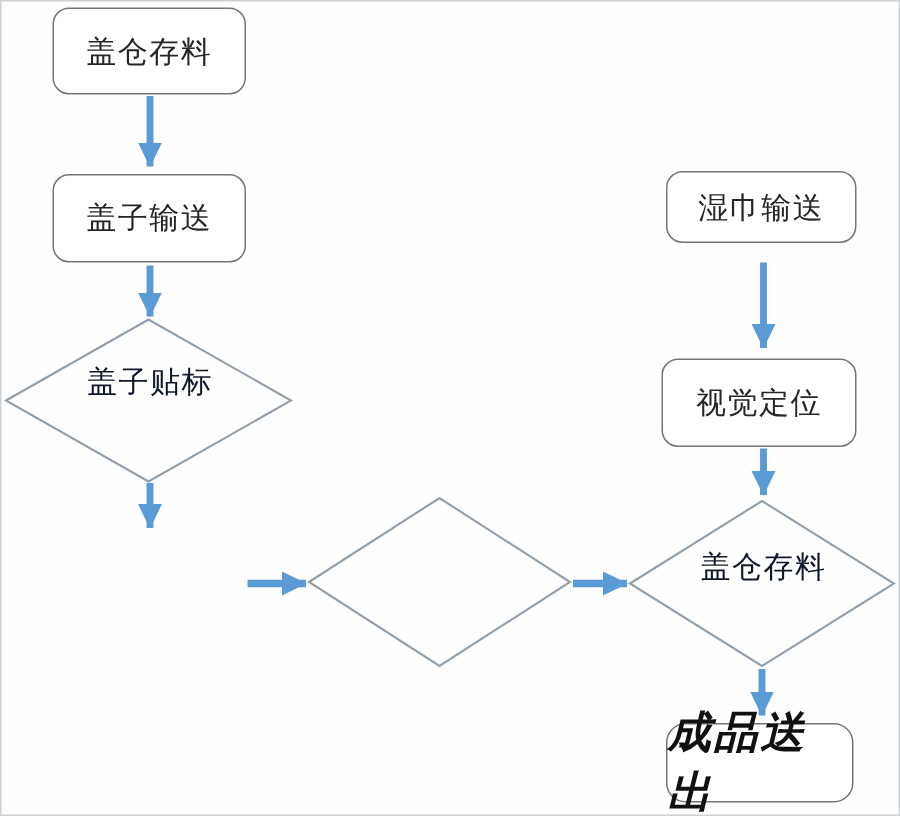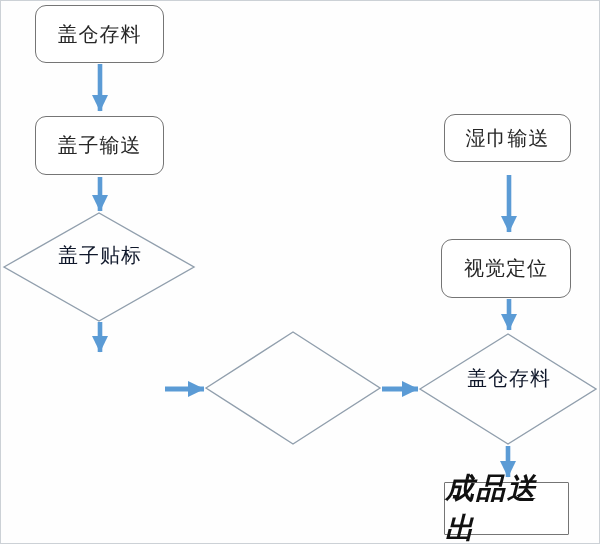--- a/index.html
+++ b/index.html
@@ -19,21 +19,21 @@
     background:#ffffff;
     border:1.8px solid #757575;
     border-radius:11px;
     box-sizing:border-box;
     font-size:20px;
     color:#262626;
     letter-spacing:1px;
     z-index:2;
   }
   .node.final{
-    border-radius:1px;
+    border-radius:13px;
     font-family:"DejaVu Serif","Liberation Serif",serif;
     font-style:italic;
     font-weight:600;
     font-size:29px;
     color:#111111;
     letter-spacing:2px;
   }
   .dlabel{
     position:absolute;
     transform:translate(-50%,-50%);

